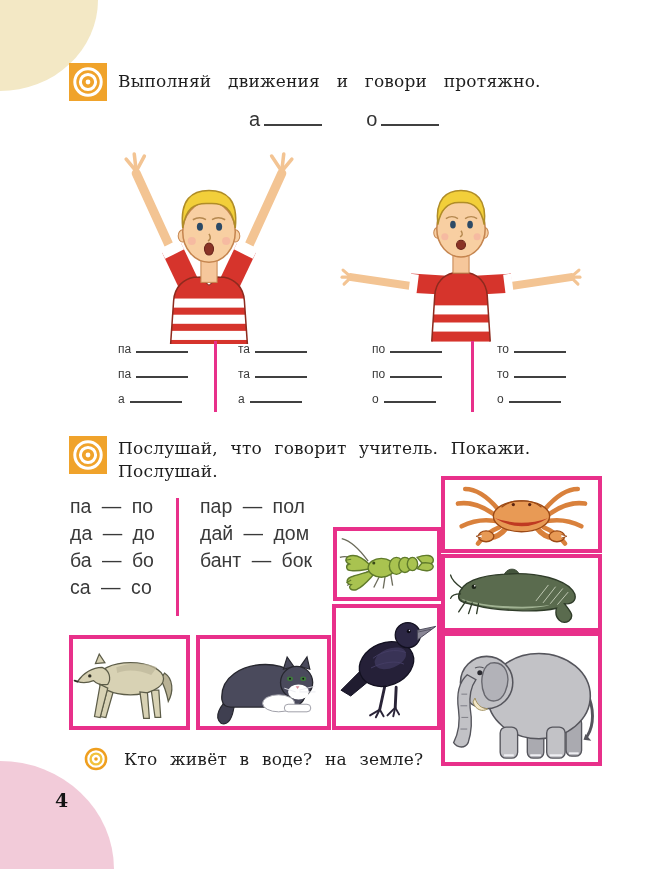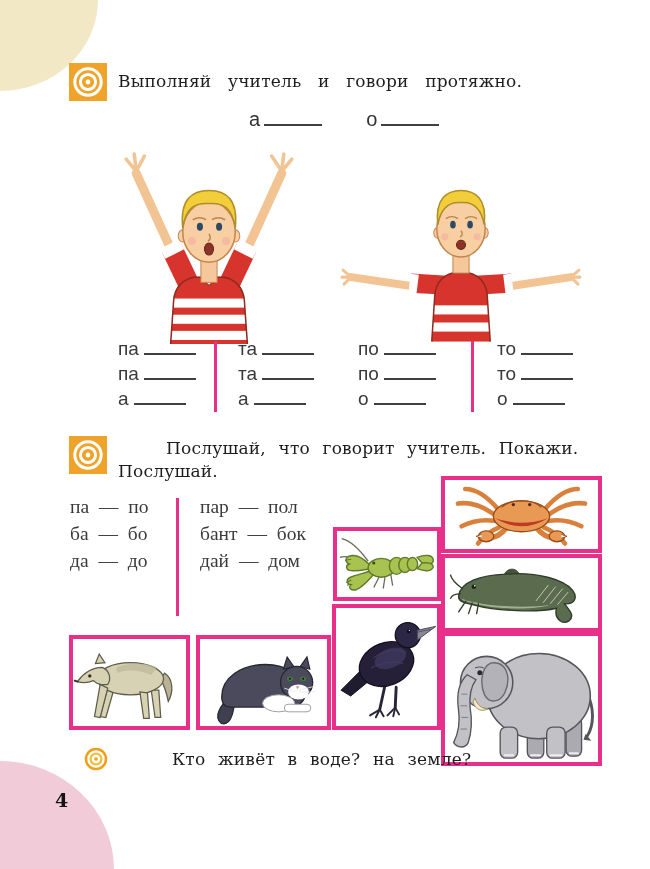--- a/index.html
+++ b/index.html
@@ -9,34 +9,34 @@
   .corner-tl{position:absolute;left:0;top:0;width:98px;height:91px;background:#f3e8c5;
              border-radius:0 0 100% 0;}
   .corner-bl{position:absolute;left:0;bottom:0;width:114px;height:108px;background:#f2cbd9;
              border-radius:0 100% 0 0;}
   
   .icon-abs{position:absolute;}
   
   .instr{position:absolute;font-family:"DejaVu Serif",serif;font-size:17px;color:#1d1d1d;
          white-space:nowrap;letter-spacing:.2px;}
   .ws-lg{word-spacing:11px;}
-  .ws-md{word-spacing:7px;margin-left:48px;}
+  .ws-md{word-spacing:7px;}
   
   .vowel-line{position:absolute;left:249px;top:108px;font-size:20px;color:#333;text-align:right;}
   .vowel-line .unit{margin-right:44px;}
   .blank{display:inline-block;width:56px;border-bottom:2px solid #404040;height:14px;margin-left:4px;}
   .blank.w{width:58px;}
   
-  .syl-col{position:absolute;top:338px;font-size:19px;color:#3a3a3a;}
+  .syl-col{position:absolute;top:338px;font-size:12px;color:#3a3a3a;}
   .syl-row{height:25px;line-height:22px;}
   .syl-row .blank{width:52px;height:11px;margin-left:5px;}
   .v-div{position:absolute;width:3px;background:#e8308a;}
   
   .wp-col{position:absolute;top:494px;font-size:19.5px;color:#3a3a3a;}
-  .wp-row{height:27px;line-height:25px;word-spacing:5px;white-space:nowrap;font-family:Liberation Serif, serif;}
+  .wp-row{height:27px;line-height:25px;word-spacing:5px;white-space:nowrap;}
   
   .card{position:absolute;background:#fff;border:4px solid #e8308a;box-sizing:border-box;}
   .card svg{display:block;width:100%;height:100%;}
   .fig{position:absolute;}
   
   .pagenum{position:absolute;left:55px;top:789px;font-family:"DejaVu Serif",serif;
            font-weight:bold;font-size:19px;color:#141414;}
 </style>
 </head>
 <body>
@@ -50,21 +50,21 @@
   <span class="icon-abs" style="left:69px;top:63px;width:38px;height:38px">
     <svg viewBox="0 0 38 38" width="38" height="38">
       <rect width="38" height="38" fill="#f0a32b"></rect>
       <g fill="none" stroke="#ffffff" stroke-width="3">
         <circle cx="19" cy="19" r="13.2"></circle>
           <circle cx="19" cy="19" r="7.6"></circle>
       </g>
       <circle cx="19" cy="19" r="2.4" fill="#ffffff"></circle>
     </svg>
   </span>
-  <div class="instr ws-lg" style="left:118px;top:71px">Выполняй учитель и говори протяжно.</div>
+  <div class="instr ws-lg" style="left:118px;top:71px">Выполняй движения и говори протяжно.</div>
 
   <div class="vowel-line">
     <span class="unit"><span>а</span><span class="blank w"></span></span><span class="unit"><span>о</span><span class="blank w"></span></span>
   </div>
 
   <div class="fig" style="left:113px;top:147px;width:192px;height:197px">
     <svg viewBox="0 0 190 195" width="192" height="197">
 
       <g stroke="#f3c493" stroke-width="9" stroke-linecap="round" fill="none">
         <path d="M74,138 L23,26"></path>
@@ -168,21 +168,21 @@
     <div class="syl-row"><span>па</span><span class="blank"></span></div>
     <div class="syl-row"><span>па</span><span class="blank"></span></div>
     <div class="syl-row"><span>а</span><span class="blank"></span></div>
   </div>
   <div class="v-div" style="left:214px;top:341px;height:71px"></div>
   <div class="syl-col" style="left:238px">
     <div class="syl-row"><span>та</span><span class="blank"></span></div>
     <div class="syl-row"><span>та</span><span class="blank"></span></div>
     <div class="syl-row"><span>а</span><span class="blank"></span></div>
   </div>
-  <div class="syl-col" style="left:358px">
+  <div class="syl-col" style="left:372px">
     <div class="syl-row"><span>по</span><span class="blank"></span></div>
     <div class="syl-row"><span>по</span><span class="blank"></span></div>
     <div class="syl-row"><span>о</span><span class="blank"></span></div>
   </div>
   <div class="v-div" style="left:471px;top:341px;height:71px"></div>
   <div class="syl-col" style="left:497px">
     <div class="syl-row"><span>то</span><span class="blank"></span></div>
     <div class="syl-row"><span>то</span><span class="blank"></span></div>
     <div class="syl-row"><span>о</span><span class="blank"></span></div>
   </div>
@@ -195,28 +195,29 @@
           <circle cx="19" cy="19" r="7.6"></circle>
       </g>
       <circle cx="19" cy="19" r="2.4" fill="#ffffff"></circle>
     </svg>
   </span>
   <div class="instr ws-md" style="left:118px;top:438px">Послушай, что говорит учитель. Покажи.</div>
   <div class="instr" style="left:118px;top:461px">Послушай.</div>
 
   <div class="wp-col" style="left:70px">
     <div class="wp-row">па — по</div>
+    <div class="wp-row">да — до</div>
     <div class="wp-row">ба — бо</div>
-    <div class="wp-row">да — до</div>
+    <div class="wp-row">са — со</div>
   </div>
   <div class="v-div" style="left:176px;top:498px;height:118px"></div>
   <div class="wp-col" style="left:200px">
     <div class="wp-row">пар — пол</div>
+    <div class="wp-row">дай — дом</div>
     <div class="wp-row">бант — бок</div>
-    <div class="wp-row">дай — дом</div>
   </div>
 
   <div class="card" style="left:441px;top:476px;width:161px;height:77px">
     <svg viewBox="0 0 160 76">
       <g stroke="#d9813c" stroke-width="5" fill="none" stroke-linecap="round">
         <path d="M54,32 C42,18 30,10 18,10"></path>
           <path d="M50,38 C36,28 22,24 10,26"></path>
         <path d="M50,45 C38,43 26,45 14,51"></path>
           <path d="M56,52 C46,56 38,62 32,70"></path>
         <path d="M106,32 C118,18 130,10 142,10"></path>

